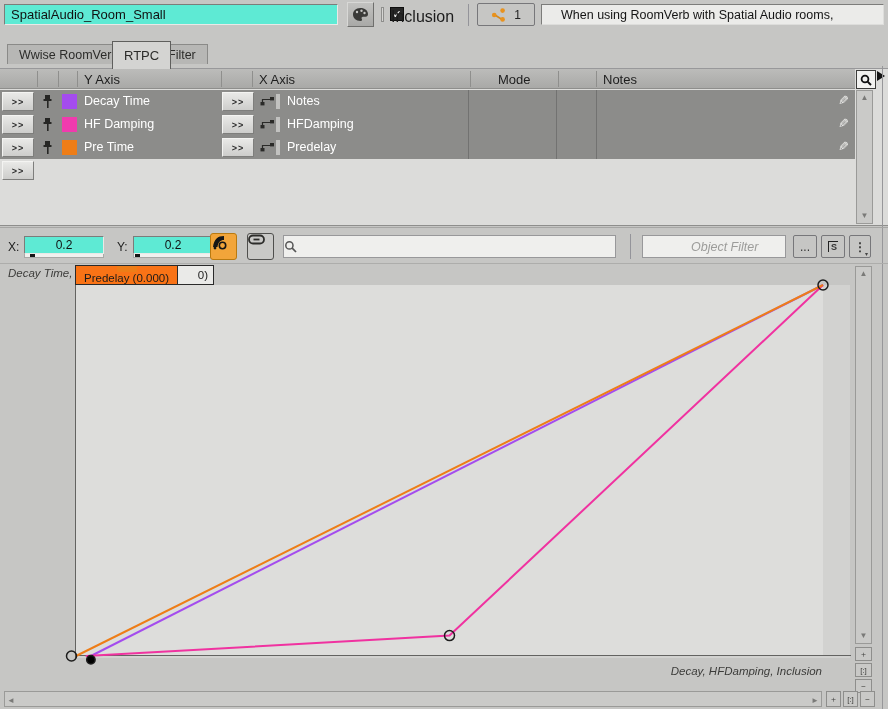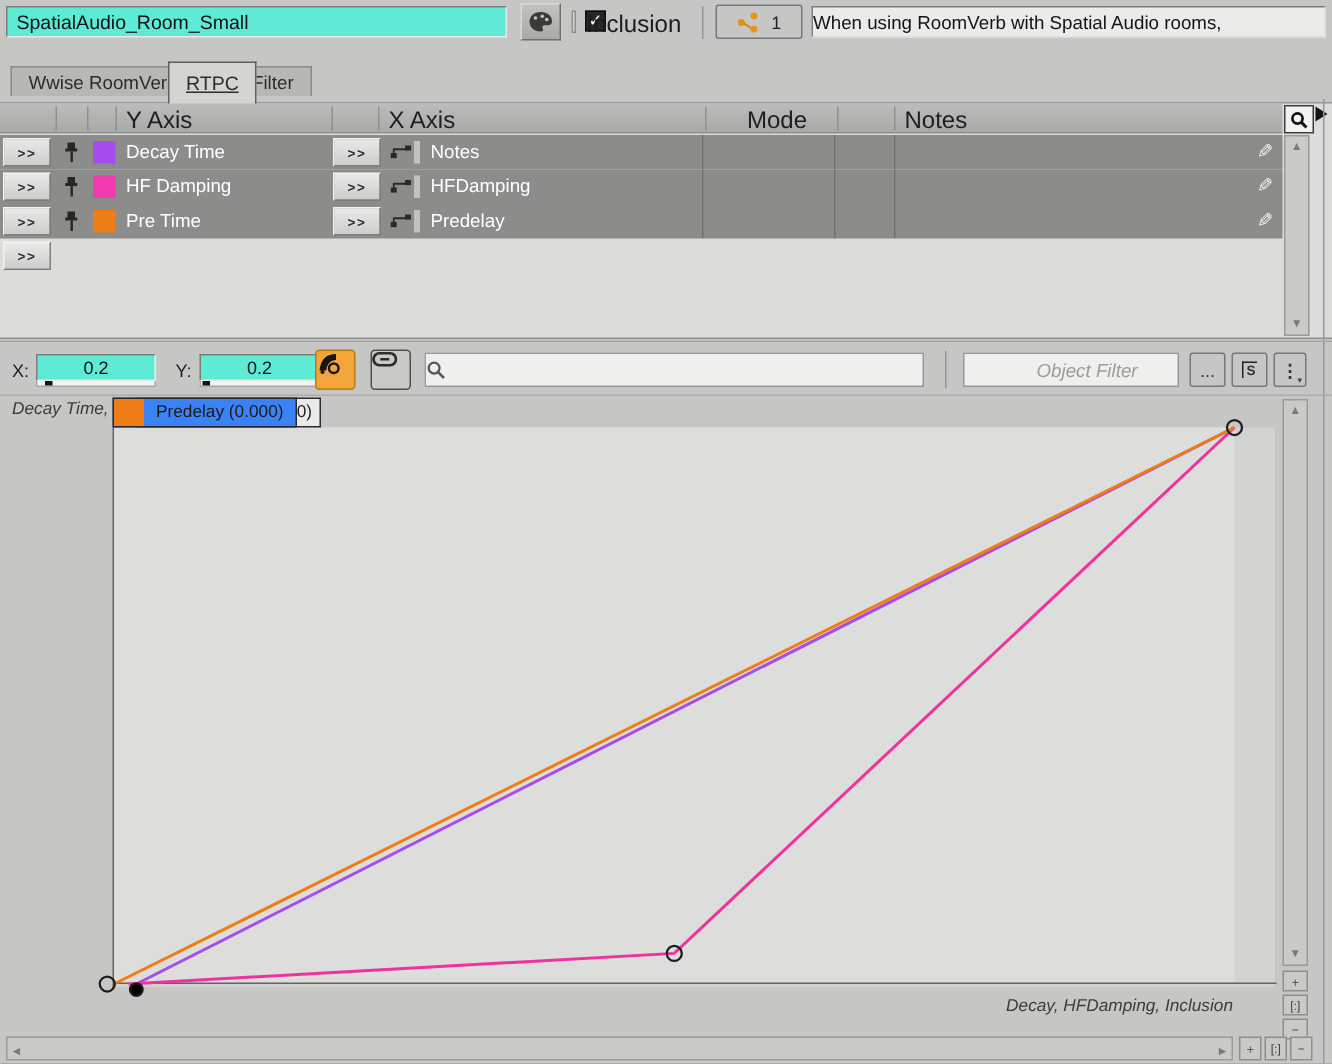--- a/index.html
+++ b/index.html
@@ -11,30 +11,30 @@
   .btn3d{background:linear-gradient(#e9e9e7,#cdcdcb);border:1px solid;border-color:#f4f4f2 #7e7e7c #7e7e7c #f4f4f2;display:flex;align-items:center;justify-content:center;cursor:default;}
   .flatbtn{background:#c6c6c4;border:1px solid #77777a;border-radius:2px;display:flex;align-items:center;justify-content:center;}
   
   #name-input{left:4px;top:4px;width:334px;height:21px;padding:0 6px;font-size:13px;color:#111;}
   #palette-btn{left:347px;top:2px;width:27px;height:25px;background:linear-gradient(#c2c2c0,#a9a9a7);border:1px solid;border-color:#d8d8d6 #6f6f6d #6f6f6d #d8d8d6;}
   .grip{left:381px;top:7px;width:3px;height:15px;border:1px solid #8e8e8c;background:#d5d5d3;}
   #inclusion-box{left:390px;top:7px;width:14px;height:14px;background:#262626;border:1px solid #0e0e0e;color:#fff;font-size:11px;line-height:12px;text-align:center;}
   #inclusion-label{left:391px;top:8px;font-size:16px;}
   #ref-btn{left:477px;top:3px;width:58px;height:23px;gap:8px;}
   #ref-count{font-size:12px;color:#222;}
-  #notes-input{left:541px;top:4px;width:343px;height:21px;background:#ebebe9;border:1px solid;border-color:#7c7c7a #dddddb #dddddb #7c7c7a;padding:0 0;font-size:12.5px;color:#141414;}
+  #notes-input{left:541px;top:4px;width:343px;height:21px;background:#ebebe9;border:1px solid;border-color:#7c7c7a #dddddb #dddddb #7c7c7a;padding:0 19px;font-size:12.5px;color:#141414;}
   
   #tabbar{left:0;top:40px;width:888px;height:24px;}
   #tabline{left:0;top:63px;width:888px;height:1px;background:#8f8f8d;}
   .tab{position:absolute;top:44px;height:20px;padding:0 11px;display:flex;align-items:center;background:#b7b7b5;border:1px solid #8a8a88;border-bottom:none;font-size:12.5px;color:#2c2c2a;}
-  .tab.active{top:41px;height:28px;background:#d4d4d2;border-color:#5f5f5d;z-index:3;font-size:13px;text-decoration:underline;}
+  .tab.active{top:41px;height:28px;background:#d4d4d2;border-color:#5f5f5d;z-index:3;font-size:13px;}
   
   #rtpc-table{left:0;top:68px;width:888px;height:158px;background:#dcdcda;border-top:1px solid #98989a;border-bottom:1px solid #8e8e8c;}
   #thead{position:absolute;left:0;top:0;width:855px;height:20px;background:linear-gradient(#bcbcba,#a9a9a7);border-bottom:1px solid #8e8e8c;}
-  .hlab{position:absolute;top:3px;font-size:16px;color:#1e1e1e;}
+  .hlab{position:absolute;top:3px;font-size:13px;color:#1e1e1e;}
   .hsep{position:absolute;top:2px;width:1px;height:16px;background:#8f8f8d;}
   .trow{position:absolute;left:0;width:855px;height:23px;background:#8c8c8a;color:#fff;}
   .trow .rsep{position:absolute;top:0;width:1px;height:23px;background:rgba(0,0,0,0.18);}
   .expbtn{position:absolute;left:2px;top:2px;width:32px;height:19px;font-size:9px;font-weight:bold;letter-spacing:1px;color:#2a2a2a;}
   .expbtn2{left:222px;}
   .pin{position:absolute;left:42px;top:4px;}
   .swatch{position:absolute;left:62px;top:4px;width:15px;height:15px;}
   .yname{position:absolute;left:84px;top:4px;font-size:12.5px;}
   .xicon{position:absolute;left:260px;top:5px;}
   .xbar{position:absolute;left:276px;top:4px;width:4px;height:15px;background:#c2c2c0;}
@@ -54,21 +54,21 @@
   #orange-btn{left:210px;top:5px;width:27px;height:27px;background:#f2a53a;border:1px solid #b97a10;border-radius:3px;}
   #link-btn{left:247px;top:5px;width:27px;height:27px;background:#c9c9c7;border:1px solid #4f4f4d;border-radius:3px;}
   .filter{position:absolute;top:7px;height:23px;background:#efefed;border:1px solid #98989a;display:flex;align-items:center;}
   .filter input{flex:1;border:none;background:transparent;font-size:12.5px;padding:0 6px;color:#222;}
   .filter input::placeholder{color:#9c9c9a;font-style:italic;}
   .mag{margin-right:5px;flex:0 0 auto;}
   .toolbtn{position:absolute;top:7px;height:23px;background:#c6c6c4;border:1px solid #77777a;border-radius:2px;display:flex;align-items:center;justify-content:center;font-size:12px;color:#333;}
   
   #graph-ycap{left:8px;top:267px;font-style:italic;font-size:11.5px;color:#3c3c3a;white-space:nowrap;}
   #tip-back{left:90px;top:265px;width:124px;height:20px;background:#eaeae8;border:1px solid #2a2a2a;z-index:1;font-size:11.5px;line-height:18px;text-align:right;padding-right:5px;color:#222;}
-  #tip-front{left:75px;top:265px;height:20px;background:#3b82f6;border:1px solid #2a2a2a;z-index:2;display:flex;align-items:center;}
+  #tip-front{left:75px;top:265px;height:20px;background:#f97316;border:1px solid #2a2a2a;z-index:2;display:flex;align-items:center;flex-direction:column;}
   #tip-swatch{width:20px;height:18px;}
   #tip-label{padding:0 8px;font-size:11.5px;color:#1a1a1a;white-space:nowrap;}
   #plot{left:75px;top:285px;width:775px;height:373px;background:#d2d2d0;border-left:1px solid #636361;}
   #plot-active{position:absolute;left:0;top:0;width:747px;height:370px;background:#dddddb;}
   #plot-xaxis{position:absolute;left:0;top:370px;width:775px;height:1px;background:#636361;}
   #curves-svg{position:absolute;left:0;top:0;overflow:visible;}
   #graph-xcap{left:500px;top:665px;width:322px;text-align:right;font-style:italic;font-size:11.5px;color:#3c3c3a;}
   
   #g-vscroll{left:855px;top:266px;width:17px;height:378px;background:#cacac8;border:1px solid #9a9a98;}
   .zoombtn{position:absolute;left:855px;width:17px;height:14px;background:#c9c9c7;border:1px solid #8e8e8c;font-size:8px;color:#3e3e3c;display:flex;align-items:center;justify-content:center;}

